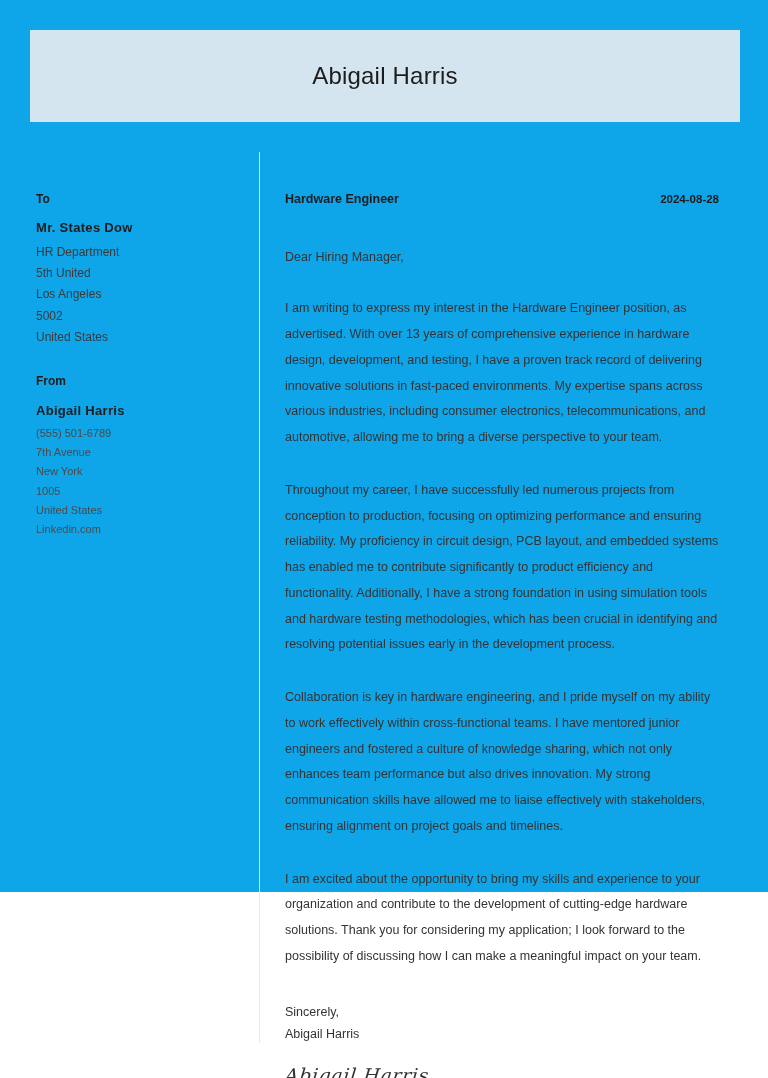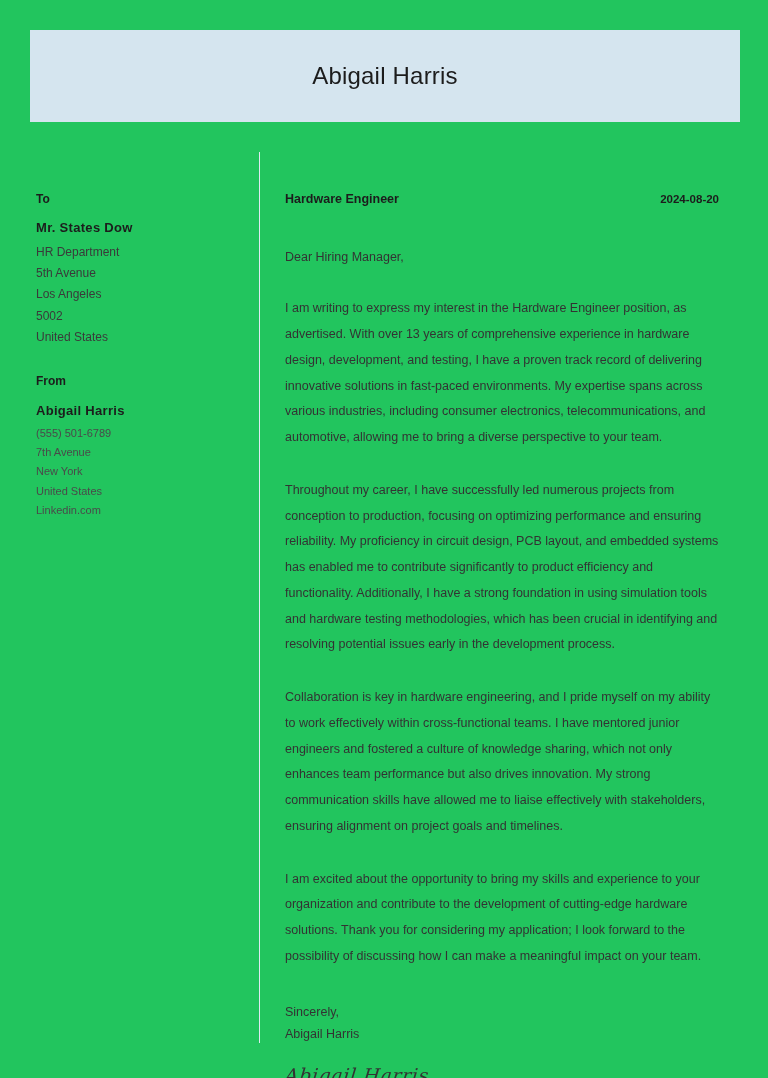--- a/index.html
+++ b/index.html
@@ -11,23 +11,23 @@
     width: 768px;
     height: 1078px;
     font-family: "Liberation Sans", sans-serif;
     color: #2b2b2b;
     position: relative;
     overflow: hidden;
   }
 
   .page {
     width: 768px;
-    height: 1078px;
+    height: 892px;
     position: relative;
-    background: #22c55e;
+    background: #0ea5e9;
   }
 
   
   .header-band {
     position: absolute;
     left: 30px;
     top: 30px;
     width: 710px;
     height: 92px;
     background: #d5e5ef;
@@ -166,43 +166,44 @@
   <div class="divider"></div>
 
   <div class="columns">
 
     <div class="sidebar">
 
       <div class="block-to">
         <div class="side-heading">To</div>
         <div class="side-name">Mr. States Dow</div>
         <div class="side-line">HR Department</div>
-        <div class="side-line">5th Avenue</div>
+        <div class="side-line">5th United</div>
         <div class="side-line">Los Angeles</div>
         <div class="side-line">5002</div>
         <div class="side-line">United States</div>
       </div>
 
       <div class="block-from">
         <div class="side-heading">From</div>
         <div class="side-name">Abigail Harris</div>
         <div class="side-line small">(555) 501-6789</div>
         <div class="side-line small">7th Avenue</div>
         <div class="side-line small">New York</div>
+        <div class="side-line small">1005</div>
         <div class="side-line small">United States</div>
         <div class="side-line small">Linkedin.com</div>
       </div>
 
     </div>
 
     <div class="main">
 
       <div class="title-row">
         <div class="job-title">Hardware Engineer</div>
-        <div class="letter-date">2024-08-20</div>
+        <div class="letter-date">2024-08-28</div>
       </div>
 
       <div class="salutation">Dear Hiring Manager,</div>
 
       <p class="para">I am writing to express my interest in the Hardware Engineer position, as advertised. With over 13 years of comprehensive experience in hardware design, development, and testing, I have a proven track record of delivering innovative solutions in fast-paced environments. My expertise spans across various industries, including consumer electronics, telecommunications, and automotive, allowing me to bring a diverse perspective to your team.</p>
       <p class="para">Throughout my career, I have successfully led numerous projects from conception to production, focusing on optimizing performance and ensuring reliability. My proficiency in circuit design, PCB layout, and embedded systems has enabled me to contribute significantly to product efficiency and functionality. Additionally, I have a strong foundation in using simulation tools and hardware testing methodologies, which has been crucial in identifying and resolving potential issues early in the development process.</p>
       <p class="para">Collaboration is key in hardware engineering, and I pride myself on my ability to work effectively within cross-functional teams. I have mentored junior engineers and fostered a culture of knowledge sharing, which not only enhances team performance but also drives innovation. My strong communication skills have allowed me to liaise effectively with stakeholders, ensuring alignment on project goals and timelines.</p>
       <p class="para">I am excited about the opportunity to bring my skills and experience to your organization and contribute to the development of cutting-edge hardware solutions. Thank you for considering my application; I look forward to the possibility of discussing how I can make a meaningful impact on your team.</p>
 
       <div class="closing">

